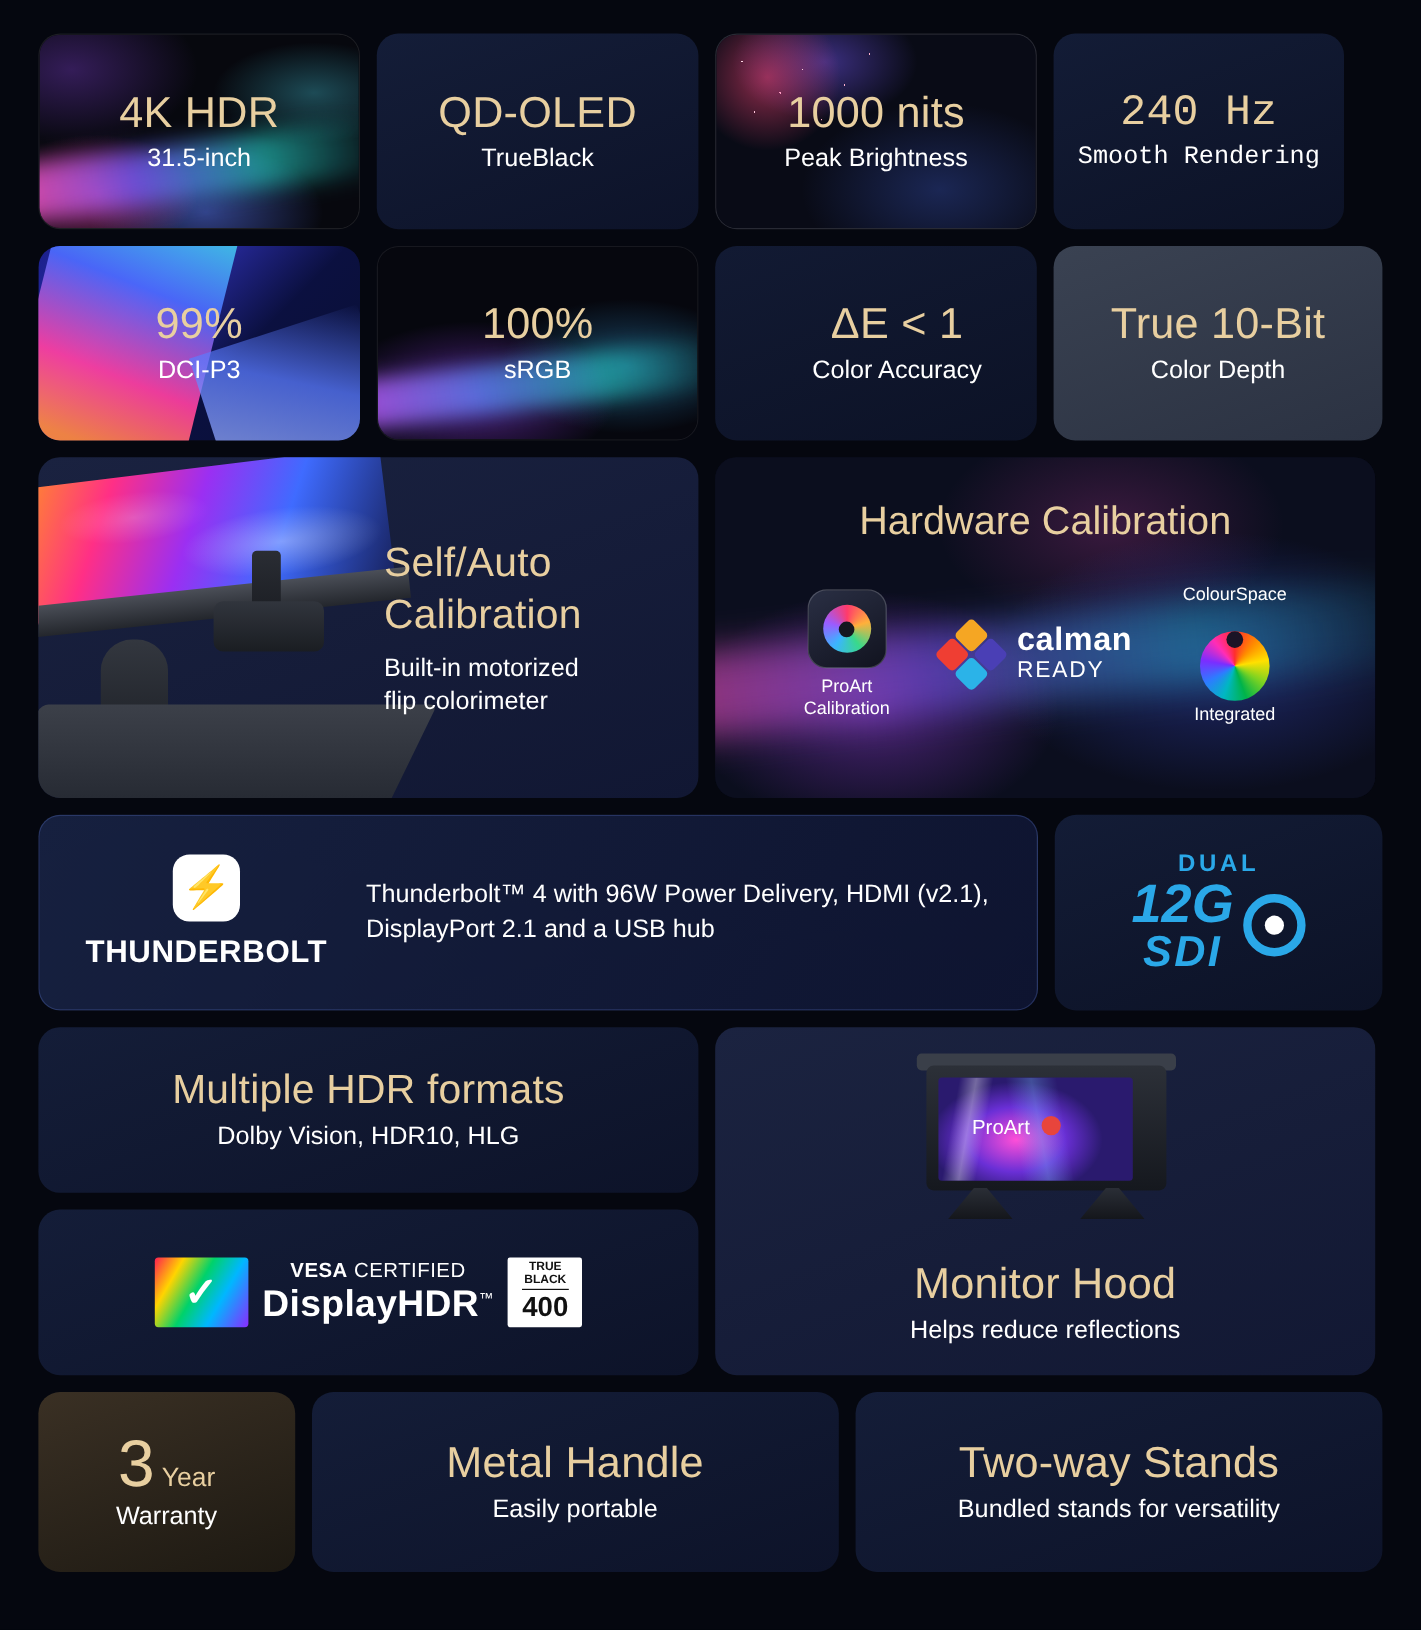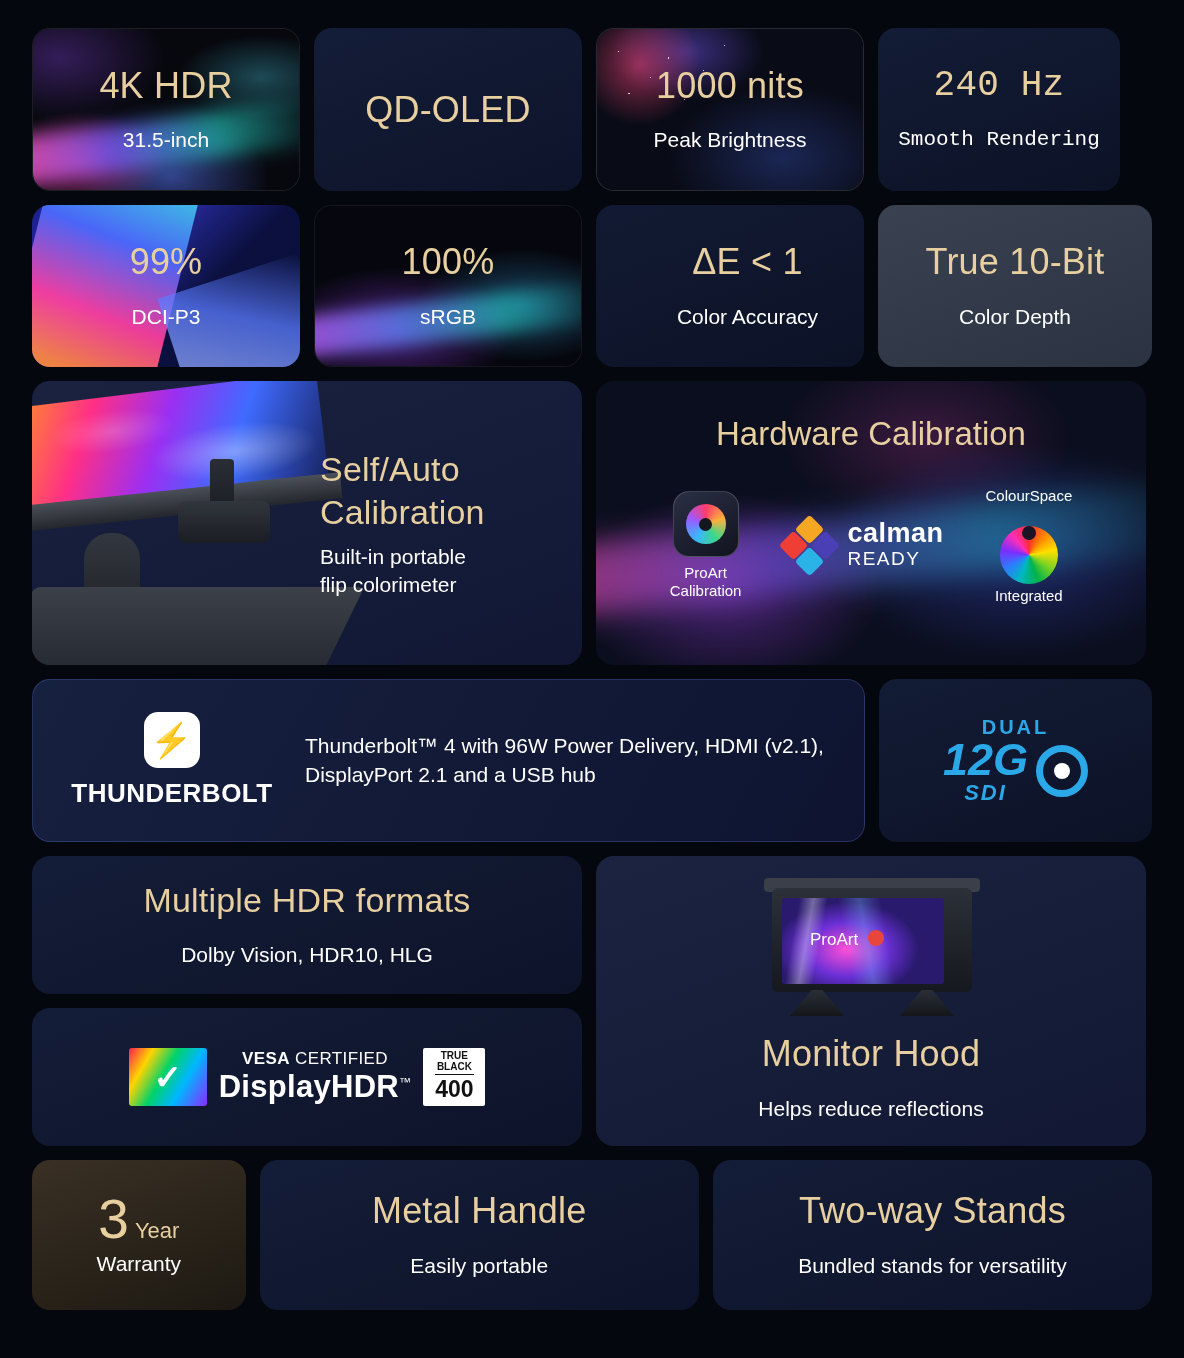--- a/index.html
+++ b/index.html
@@ -36,21 +36,21 @@
     color: #e8cfa0;
     font-size: 36px;
     font-weight: 400;
     letter-spacing: .2px;
     line-height: 1.1;
   }
   .white {
     color: #ffffff;
     font-size: 21px;
     font-weight: 400;
-    margin-top: 22px;
+    margin-top: 6px;
     line-height: 1.25;
   }
 
   
   .r1 { height: 163px; }
   .c-4khdr { width: 268px; background: #07080e; border: 1px solid rgba(255,255,255,.09); text-align: center; }
   .c-4khdr .art {
     position: absolute; inset: 0; z-index: 1;
     background:
       radial-gradient(120px 70px at 18% 82%, rgba(255,60,160,.55), transparent 70%),
@@ -253,21 +253,21 @@
     display:flex; align-items:center; justify-content:center;
   }
   .tb-badge span { color:#14203f; font-size: 34px; line-height:1; }
   .tb-word { color:#fff; font-size: 26px; font-weight: 700; letter-spacing: .5px; margin-top: 10px; }
   .c-tb .desc { color:#fff; font-size: 21px; line-height:1.35; text-align:left; flex:1; }
 
   .c-sdi { width: 274px; background: linear-gradient(160deg,#131c36,#0c1226); }
   .sdi { color:#2aa8e8; font-weight: 700; font-style: italic; line-height: 1; text-align:center; }
   .sdi .d { font-size: 20px; letter-spacing: 3px; font-style: normal; }
   .sdi .g { font-size: 45px; }
-  .sdi .s { font-size: 22px; letter-spacing: 2px; }
+  .sdi .s { font-size: 36px; letter-spacing: 2px; }
   .sdi-row { display:flex; align-items:center; justify-content:center; gap: 8px; }
   .sdi-ring {
     width: 52px; height: 52px; border-radius:50%;
     border: 7px solid #2aa8e8; display:flex; align-items:center; justify-content:center;
   }
   .sdi-ring:after{ content:""; width:16px; height:16px; border-radius:50%; background:#ffffff; }
 
   
   .r5 { height: 290px; gap: 14px; }
   .col-left { display:flex; flex-direction:column; gap: 14px; width: 550px; }
@@ -349,20 +349,21 @@
       <div class="card c-4khdr">
         <div class="art"></div>
         <div class="inner">
           <div class="gold">4K HDR</div>
           <div class="white">31.5-inch</div>
         </div>
       </div>
       <div class="card c-qdoled">
         <div class="inner">
           <div class="gold">QD-OLED</div>
+          <div class="white">TrueBlack</div>
         </div>
       </div>
       <div class="card c-1000">
         <div class="art"></div>
         <div class="inner">
           <div class="gold">1000 nits</div>
           <div class="white">Peak Brightness</div>
         </div>
       </div>
       <div class="card c-240">
@@ -408,21 +409,21 @@
           <div class="screen"></div>
           <div class="bar"></div>
           <div class="arm"></div>
           <div class="colorimeter"></div>
           <div class="neck"></div>
           <div class="base"></div>
         </div>
         <div class="txt">
           <div class="gold">Self/Auto</div>
           <div class="gold">Calibration</div>
-          <div class="white">Built-in portable</div>
+          <div class="white">Built-in motorized</div>
           <div class="white" style="margin-top:0">flip colorimeter</div>
         </div>
       </div>
 
       <div class="card c-hwcal">
         <div class="art"></div>
         <div class="title">Hardware Calibration</div>
         <div class="logos">
 
           <div class="proart-logo">

